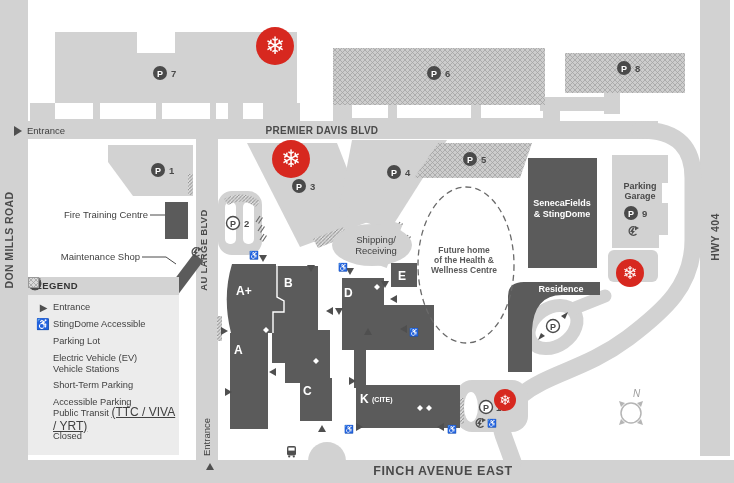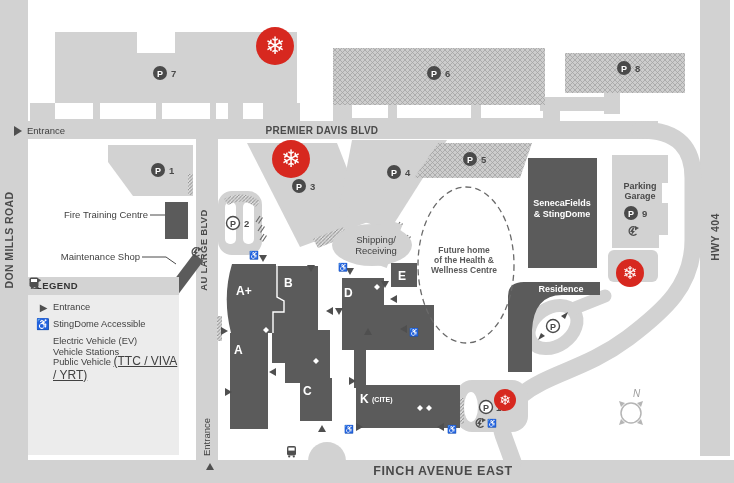--- a/index.html
+++ b/index.html
@@ -349,40 +349,75 @@
   <div class="legend-header">LEGEND</div>
   <div style="padding-top:4px;">
     <div class="lrow">
       <span class="licon">▶</span>
       <span class="ltext">Entrance</span>
     </div>
     <div class="lrow">
       <span class="licon" style="font-size:11px">♿</span>
       <span class="ltext">StingDome Accessible</span>
     </div>
+    <div class="lrow">
+      <span class="licon">
+        <svg width="14" height="14">
+              <circle cx="7" cy="7" r="6.2" fill="#4a4a4a"></circle>
+              <text x="7" y="10.2" text-anchor="middle" font-size="8.5" font-weight="bold" fill="#fff" font-family="Liberation Sans, sans-serif">P</text>
+            </svg>
+      </span>
+      <span class="ltext">Parking Lot</span>
+    </div>
     <div class="lrow tall">
       <span class="licon">
         <svg width="13" height="13">
               <path d="M10.5,10 A4.7,4.7 0 1 1 10.5,3.3" fill="none" stroke="#4f4f4f" stroke-width="1.4"></path>
               <polygon points="9,1 13.4,3.3 9,6" fill="#4f4f4f"></polygon>
               <polygon points="6.5,2.8 3.2,7.7 5.4,7.7 4.3,11.5 8.7,6.5 6.5,6.5 8.1,2.8" fill="#4f4f4f"></polygon>
             </svg>
       </span>
       <span class="ltext">
         <div>Electric Vehicle (EV)</div>
         <div>Vehicle Stations</div>
       </span>
+    </div>
+    <div class="lrow">
+      <span class="licon">
+        <svg width="14" height="14">
+              <circle cx="7" cy="7" r="5.7" fill="none" stroke="#4a4a4a" stroke-width="1.3"></circle>
+              <text x="7" y="10" text-anchor="middle" font-size="8" font-weight="bold" fill="#4a4a4a" font-family="Liberation Sans, sans-serif">P</text>
+            </svg>
+      </span>
+      <span class="ltext">Short-Term Parking</span>
+    </div>
+    <div class="lrow">
+      <span class="licon">
+        <svg width="13" height="11">
+              <path d="M1,10 L5,1 M4.5,10 L8.5,1 M8,10 L12,1" stroke="#7a7a7a" stroke-width="1.4"></path>
+            </svg>
+      </span>
+      <span class="ltext">Accessible Parking</span>
     </div>
     <div class="lrow">
       <span class="licon">
         <svg width="12" height="13">
               <rect x="1.5" y="0.5" width="9" height="9.5" rx="1.8" fill="#4f4f4f"></rect>
               <rect x="3" y="2" width="6" height="3" fill="#fff"></rect>
               <circle cx="3.8" cy="11" r="1.1" fill="#4f4f4f"></circle>
               <circle cx="8.2" cy="11" r="1.1" fill="#4f4f4f"></circle>
             </svg>
       </span>
-      <span class="ltext"><span>Public Vehicle</span>
+      <span class="ltext"><span>Public Transit</span>
         <span class="lsuffix">(TTC / VIVA / YRT)</span></span>
+    </div>
+    <div class="lrow">
+      <span class="licon">
+        <svg width="11" height="11">
+              <rect x="0.5" y="0.5" width="10" height="10" fill="#d9d9d9" stroke="#9a9a9a"></rect>
+              <path d="M0.5,0.5 L10.5,10.5 M10.5,0.5 L0.5,10.5 M5.5,0.5 L0.5,5.5 M10.5,5.5 L5.5,10.5 M5.5,0.5 L10.5,5.5 M0.5,5.5 L5.5,10.5" stroke="#9a9a9a" stroke-width="0.7"></path>
+            </svg>
+      </span>
+      <span class="ltext">Closed</span>
     </div>
   </div>
 </div>
 </div>
 
 </body></html>

